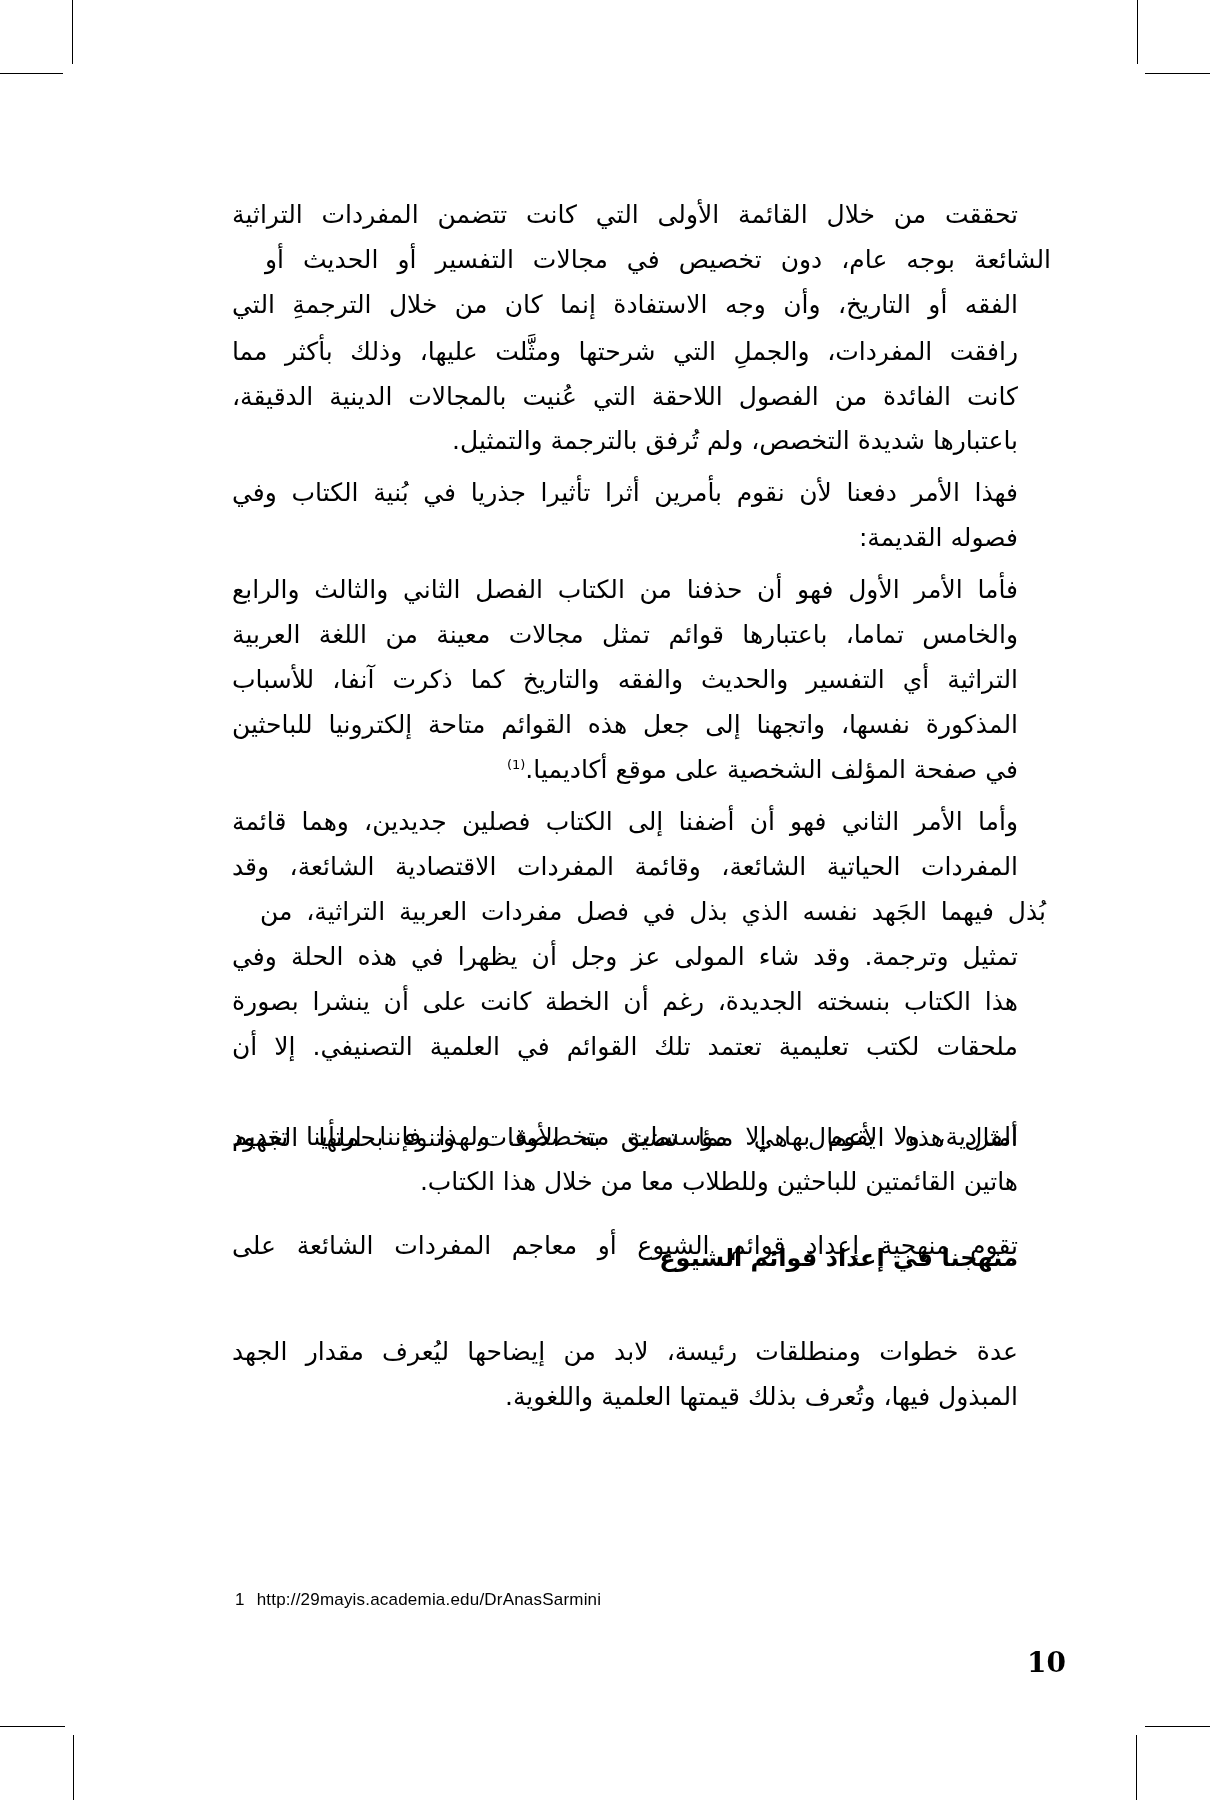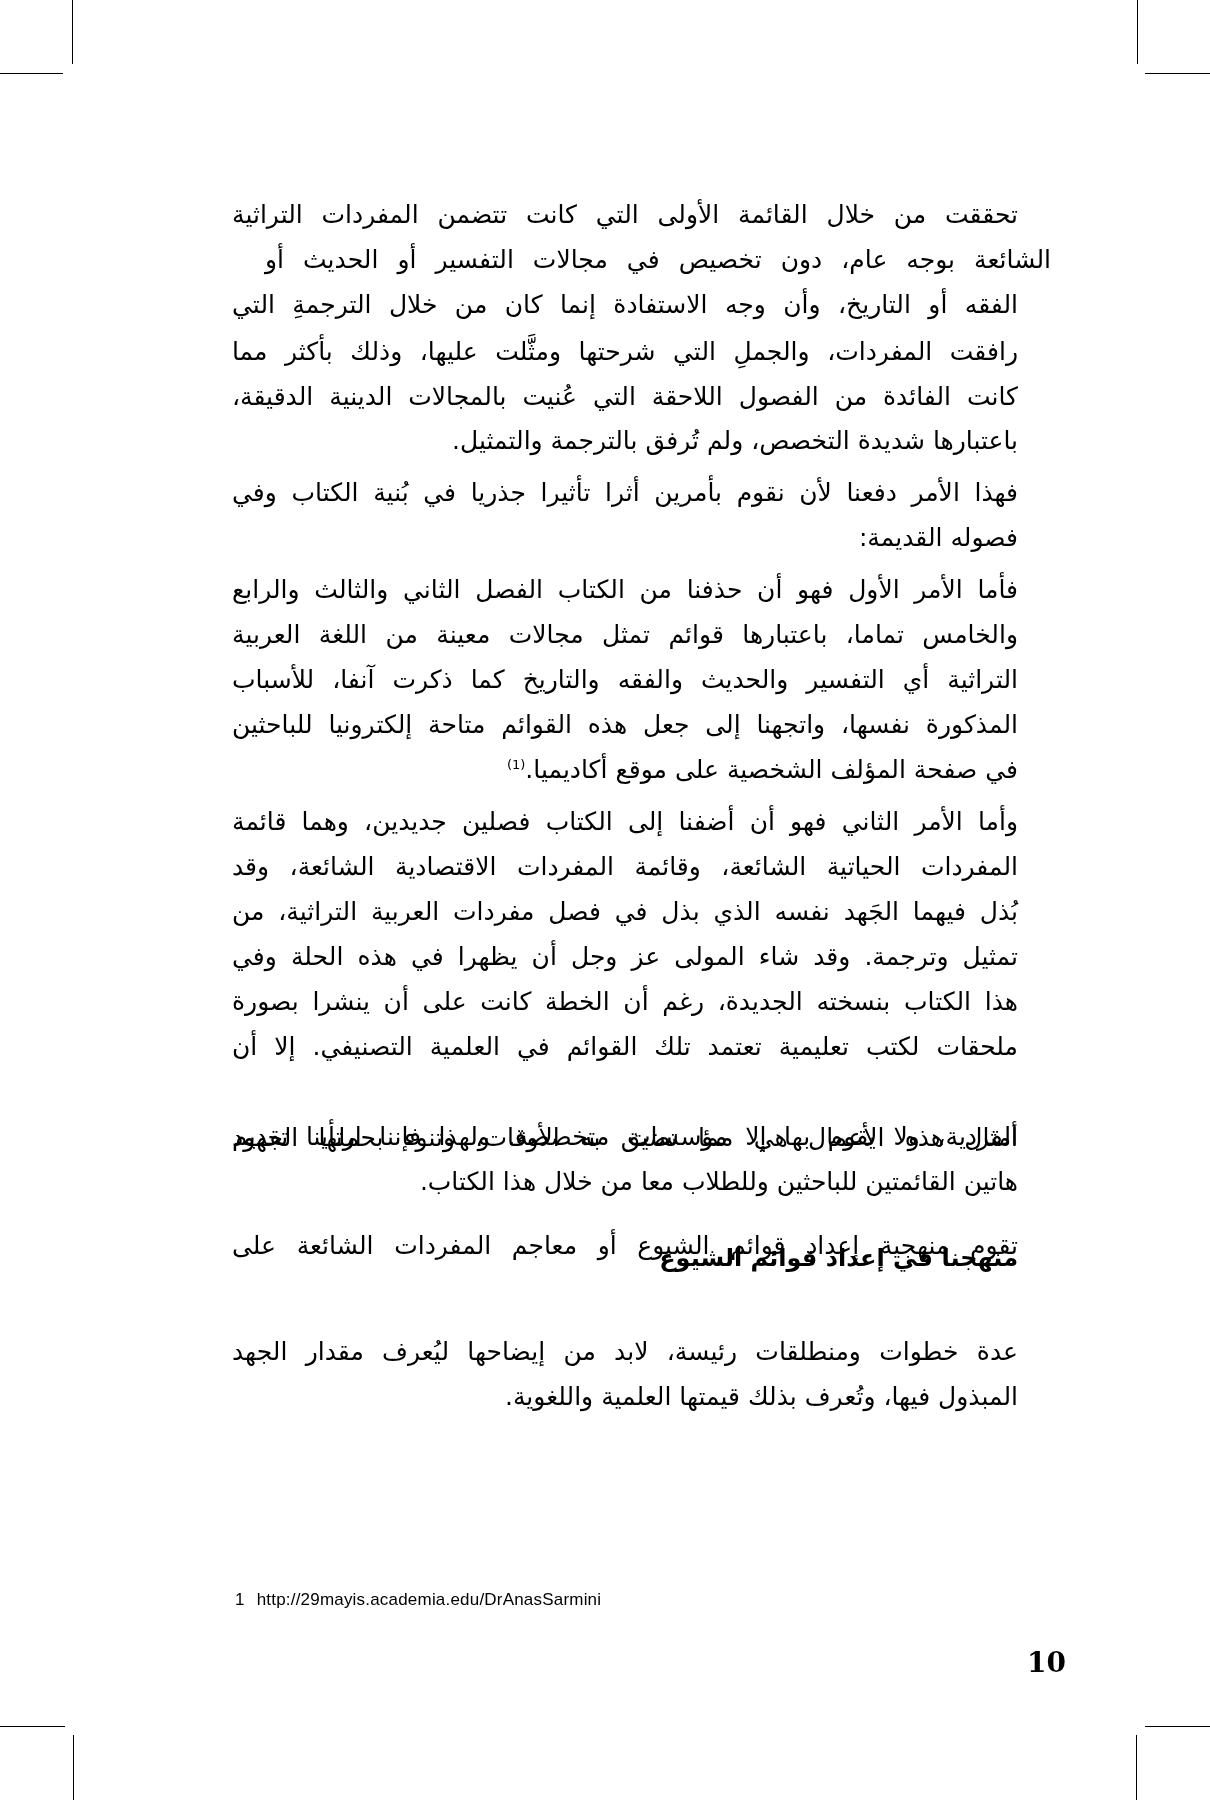--- a/index.html
+++ b/index.html
@@ -56,21 +56,21 @@
     <div class="line" style="top:568px;">فأما الأمر الأول فهو أن حذفنا من الكتاب الفصل الثاني والثالث والرابع</div>
     <div class="line" style="top:613px;">والخامس تماما، باعتبارها قوائم تمثل مجالات معينة من اللغة العربية</div>
     <div class="line" style="top:658px;">التراثية أي التفسير والحديث والفقه والتاريخ كما ذكرت آنفا، للأسباب</div>
     <div class="line" style="top:703px;">المذكورة نفسها، واتجهنا إلى جعل هذه القوائم متاحة إلكترونيا للباحثين</div>
     <div class="line last" style="top:748px;"><span>في صفحة المؤلف الشخصية على موقع أكاديميا.</span><sup class="fn">(1)</sup></div>
   </div>
 
   <div>
     <div class="line" style="top:800px;">وأما الأمر الثاني فهو أن أضفنا إلى الكتاب فصلين جديدين، وهما قائمة</div>
     <div class="line" style="top:845px;font-family:Liberation Serif, serif;">المفردات الحياتية الشائعة، وقائمة المفردات الاقتصادية الشائعة، وقد</div>
-    <div class="line" style="top:890px;">بُذل فيهما الجَهد نفسه الذي بذل في فصل مفردات العربية التراثية، من</div>
+    <div class="line" style="top:890px;margin-left:28px;">بُذل فيهما الجَهد نفسه الذي بذل في فصل مفردات العربية التراثية، من</div>
     <div class="line" style="top:935px;">تمثيل وترجمة. وقد شاء المولى عز وجل أن يظهرا في هذه الحلة وفي</div>
     <div class="line" style="top:980px;">هذا الكتاب بنسخته الجديدة، رغم أن الخطة كانت على أن ينشرا بصورة</div>
     <div class="line" style="top:1025px;">ملحقات لكتب تعليمية تعتمد تلك القوائم في العلمية التصنيفي. إلا أن</div>
     <div class="line" style="top:1094px;margin-top:22px;">أمثال هذه الأعمال هي مما تضيق به الأوقات، وتنوء بحملها الجهود</div>
     <div class="line" style="top:1115px;">الفردية، ولا يقوم بها إلا مؤسسات متخصصة. ولهذا فإننا ارتأينا تقديم</div>
     <div class="line last" style="top:1160px;">هاتين القائمتين للباحثين وللطلاب معا من خلال هذا الكتاب.</div>
   </div>
 
   <div class="line heading" style="top:1236px;">منهجنا في إعداد قوائم الشيوع</div>
 

